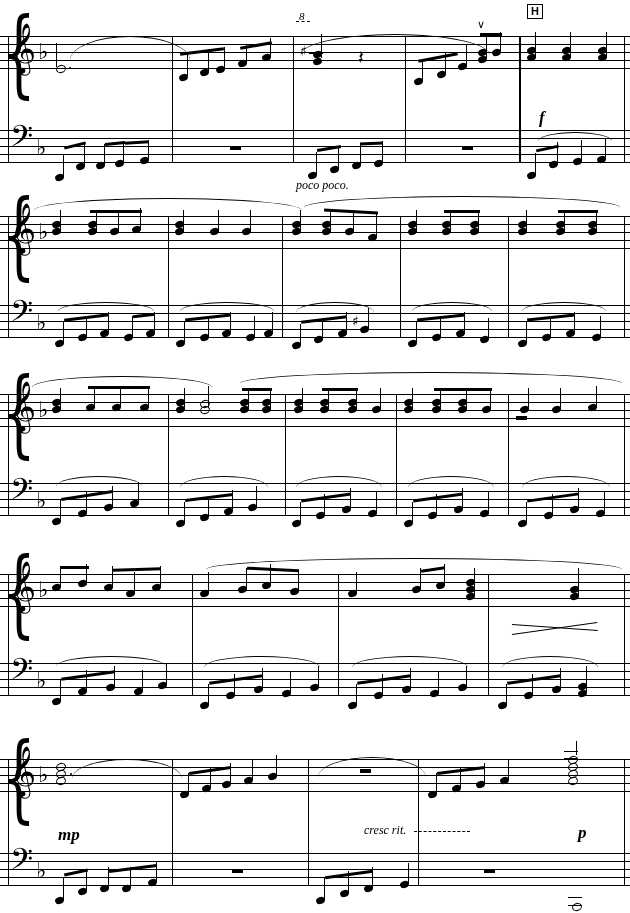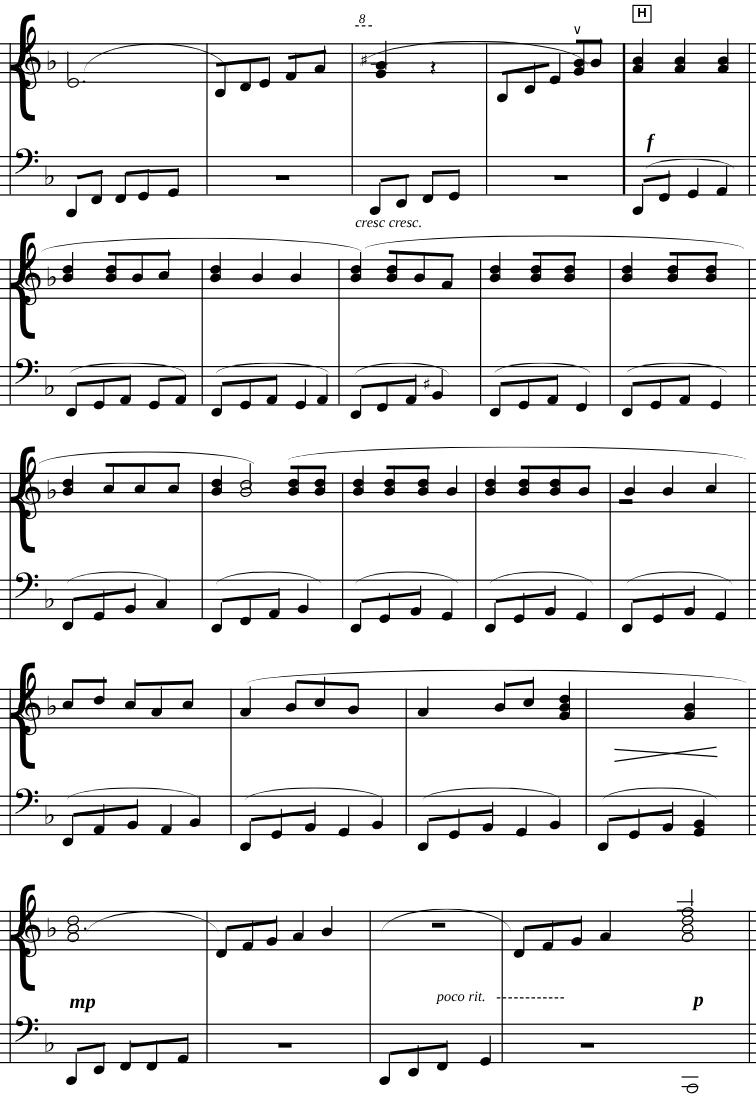--- a/index.html
+++ b/index.html
@@ -327,21 +327,21 @@
     <div class="stem" style="left:535px;top:131px;height:22px;"></div>
     <div class="note" style="left:549px;top:139px;"></div>
     <div class="stem" style="left:557px;top:120px;height:22px;"></div>
     <div class="note" style="left:573px;top:136px;"></div>
     <div class="stem" style="left:581px;top:118px;height:21px;"></div>
     <div class="note" style="left:597px;top:134px;"></div>
     <div class="stem" style="left:605px;top:116px;height:21px;"></div>
     <div class="beam" style="left:536px;top:125px;width:23px;transform:rotate(-12deg);"></div>
     <div class="slur" style="left:538px;top:110px;width:74px;height:18px;"></div>
 
-    <div class="texti" style="left:296px;top:156px;">cresc cresc.</div>
+    <div class="texti" style="left:296px;top:156px;">poco poco.</div>
   </div>
 
   <div class="system" style="top:202px;height:145px;">
     <div class="brace" style="left:2px;top:-2px;">{</div>
 
     <div class="stafflines" style="top:14px;">
       <div class="ln l0"></div>
         <div class="ln l1"></div>
         <div class="ln l2"></div>
         <div class="ln l3"></div>
@@ -826,21 +826,21 @@
     <div class="note hollow" style="left:568px;top:11px;"></div>
     <div class="ledger" style="left:564px;top:13px;"></div>
     <div class="ledger" style="left:564px;top:6px;"></div>
     <div class="stem" style="left:576px;top:-4px;height:14px;"></div>
 
     <div class="slur" style="left:72px;top:14px;width:110px;height:38px;"></div>
     <div class="slur" style="left:318px;top:12px;width:108px;height:40px;"></div>
 
     <div class="dyn" style="left:58px;top:80px;">mp</div>
     <div class="dyn" style="left:578px;top:78px;">p</div>
-    <div class="texti" style="left:364px;top:78px;">poco rit.</div>
+    <div class="texti" style="left:364px;top:78px;">cresc rit.</div>
     <div class="dashline" style="left:414px;top:86px;width:56px;"></div>
 
     <div class="note" style="left:55px;top:152px;"></div>
     <div class="stem" style="left:63px;top:133px;height:22px;"></div>
     <div class="note" style="left:78px;top:143px;"></div>
     <div class="stem" style="left:86px;top:124px;height:22px;"></div>
     <div class="note" style="left:100px;top:140px;"></div>
     <div class="stem" style="left:108px;top:122px;height:21px;"></div>
     <div class="note" style="left:122px;top:140px;"></div>
     <div class="stem" style="left:130px;top:122px;height:21px;"></div>

